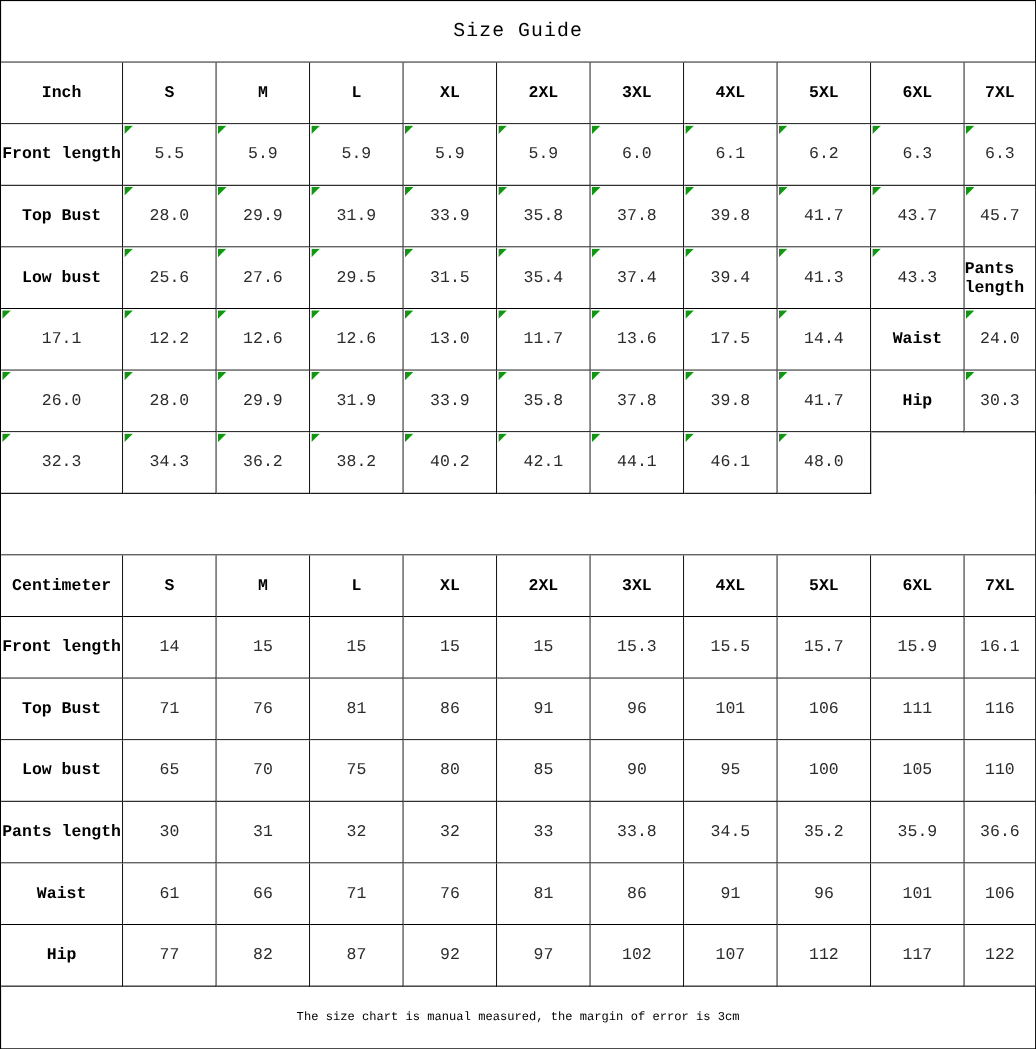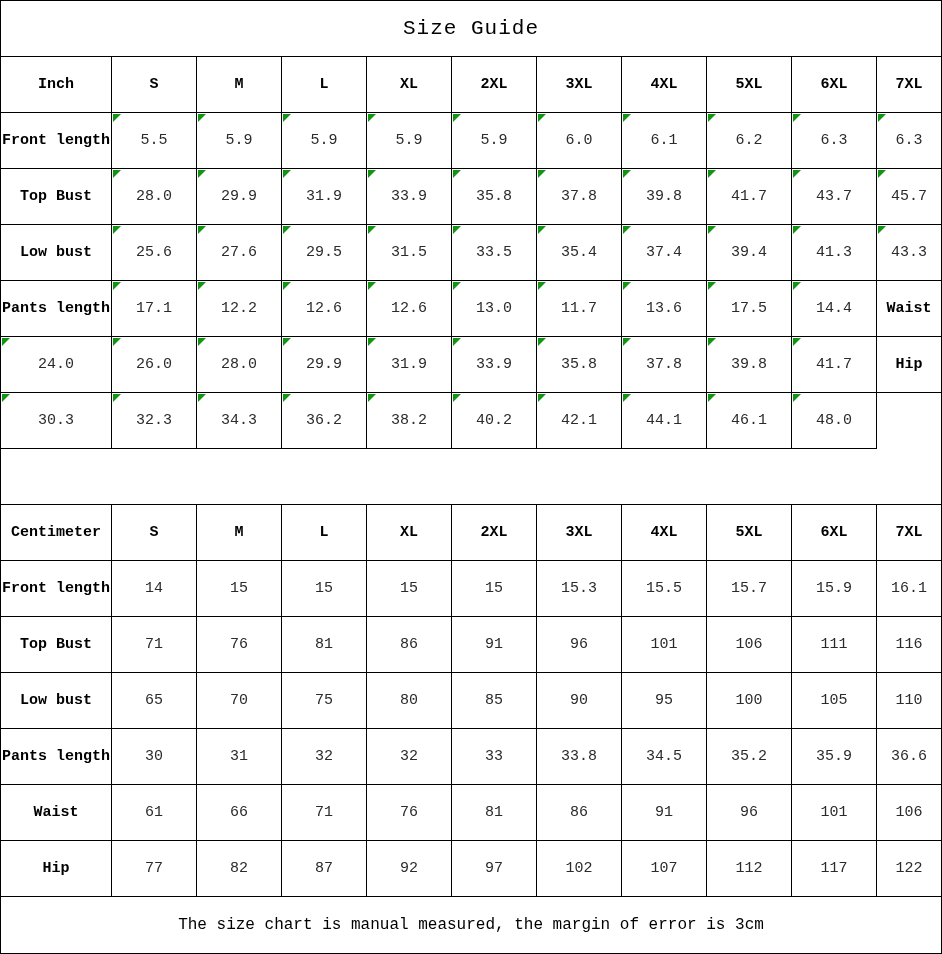--- a/index.html
+++ b/index.html
@@ -18,21 +18,21 @@
     flex-direction: column;
   }
   .title-row {
     height: 56px;
     flex: 0 0 56px;
     border-bottom: 1px solid #000000;
     display: flex;
     align-items: center;
     justify-content: center;
     font-family: "Liberation Mono", "DejaVu Sans Mono", monospace;
-    font-size: 21px;
+    font-size: 18px;
     letter-spacing: 1px;
     color: #000000;
   }
   .size-table {
     display: grid;
     grid-template-columns: 111px repeat(9, 85px) minmax(0, 1fr);
     grid-auto-rows: 56px;
     font-family: Liberation Mono, monospace;
   }
   .cell {
@@ -66,21 +66,21 @@
     border-bottom: 1px solid #000000;
     background: #ffffff;
   }
   .footer-row {
     height: 56px;
     flex: 0 0 56px;
     display: flex;
     align-items: center;
     justify-content: center;
     font-family: "Liberation Mono", "DejaVu Sans Mono", monospace;
-    font-size: 16px;
+    font-size: 11px;
     color: #000000;
   }
 </style>
 </head>
 <body>
 
 <div class="page">
   <div class="title-row">Size Guide</div>
   <div class="size-table">
       <div class="cell label head">
@@ -216,24 +216,20 @@
       <div class="cell value">
         <span class="marker"></span>
         <span>29.5</span>
       </div>
       <div class="cell value">
         <span class="marker"></span>
         <span>31.5</span>
       </div>
       <div class="cell value">
         <span class="marker"></span>
-        <span>33.5</span>
-      </div>
-      <div class="cell value">
-        <span class="marker"></span>
         <span>35.4</span>
       </div>
       <div class="cell value">
         <span class="marker"></span>
         <span>37.4</span>
       </div>
       <div class="cell value">
         <span class="marker"></span>
         <span>39.4</span>
       </div>

